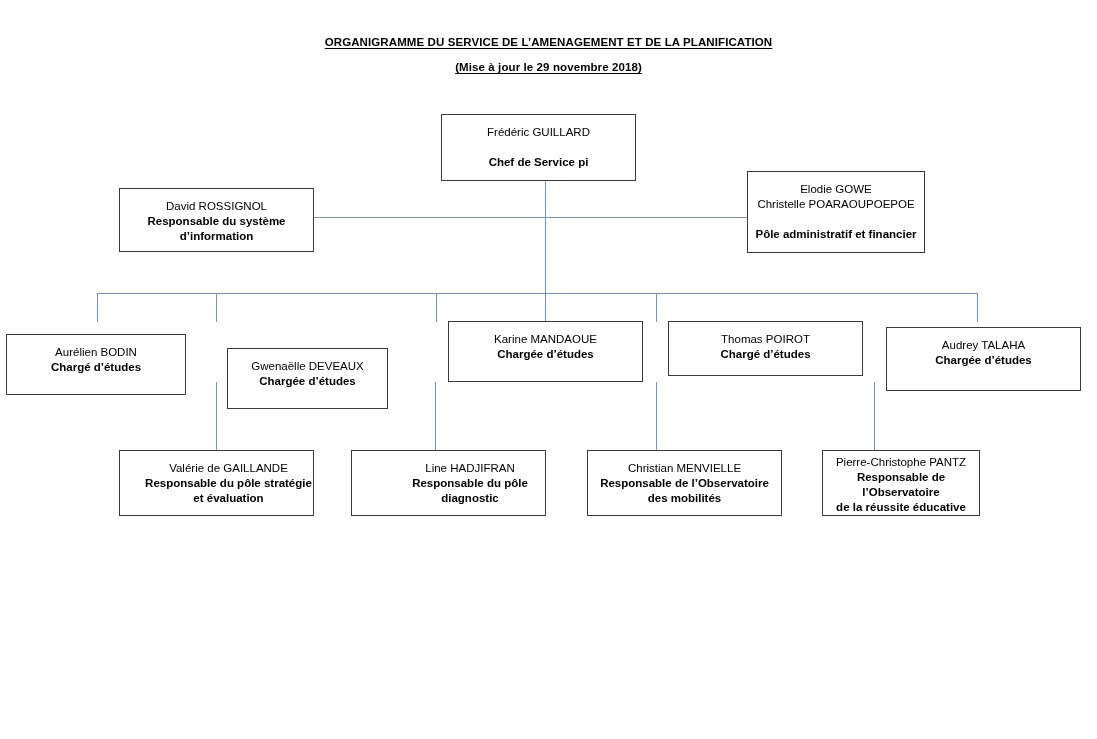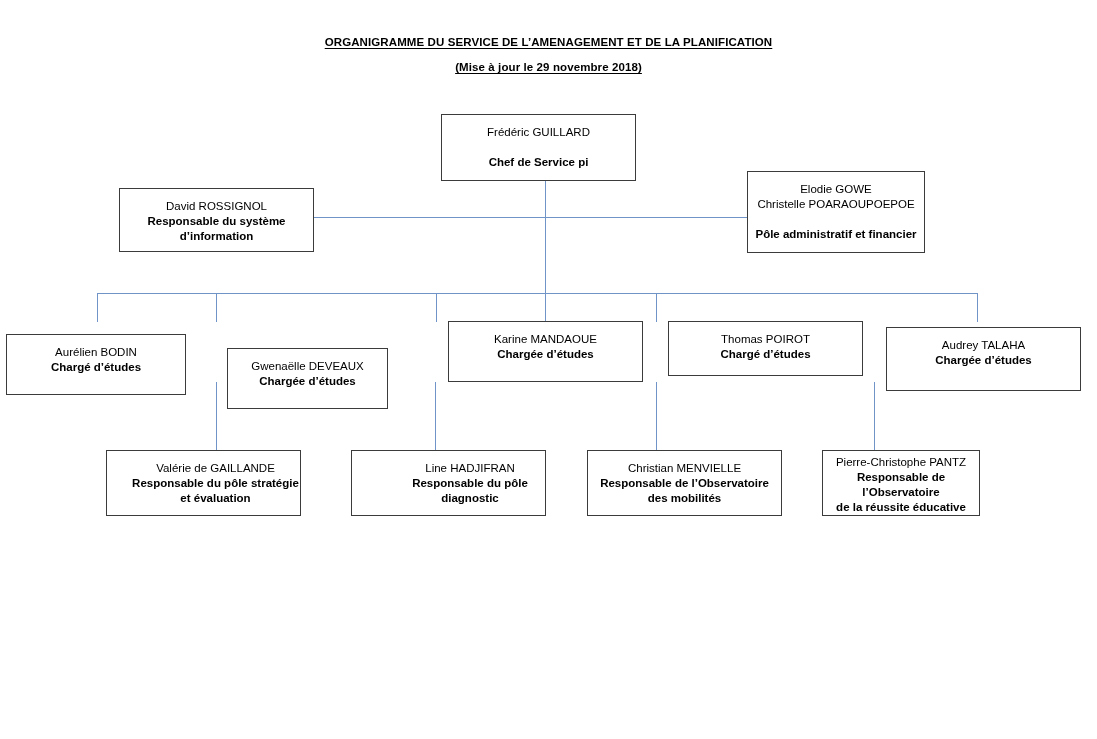--- a/index.html
+++ b/index.html
@@ -159,21 +159,21 @@
   <div class="node" style="left:668px; top:321px; width:195px; height:55px;">
     <div class="person">Thomas POIROT</div>
     <div class="role tight">Chargé d’études</div>
   </div>
 
   <div class="node" style="left:886px; top:321px; width:195px; height:64px;margin-top:6px;">
     <div class="person">Audrey TALAHA</div>
     <div class="role tight">Chargée d’études</div>
   </div>
 
-  <div class="node" style="left:106px; top:450px; width:195px; height:66px;padding-left:24px;">
+  <div class="node" style="left:119px; top:450px; width:195px; height:66px;padding-left:24px;">
     <div class="person">Valérie de GAILLANDE</div>
     <div class="role tight">Responsable du pôle stratégie
 et évaluation</div>
   </div>
 
   <div class="node" style="left:351px; top:450px; width:195px; height:66px;padding-left:43px;">
     <div class="person">Line HADJIFRAN</div>
     <div class="role tight">Responsable du pôle diagnostic</div>
   </div>
 

